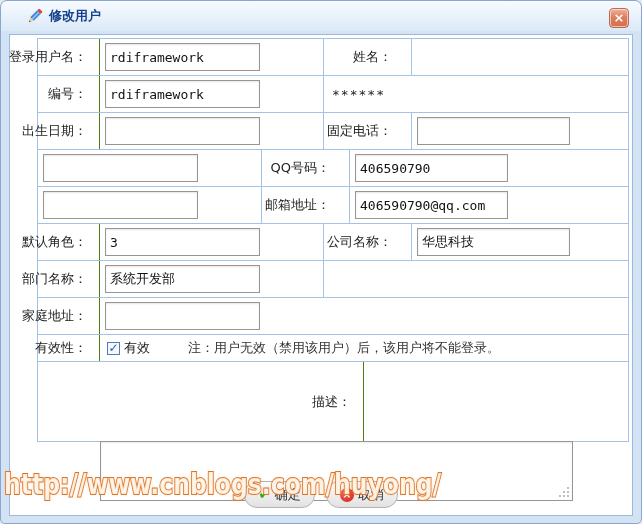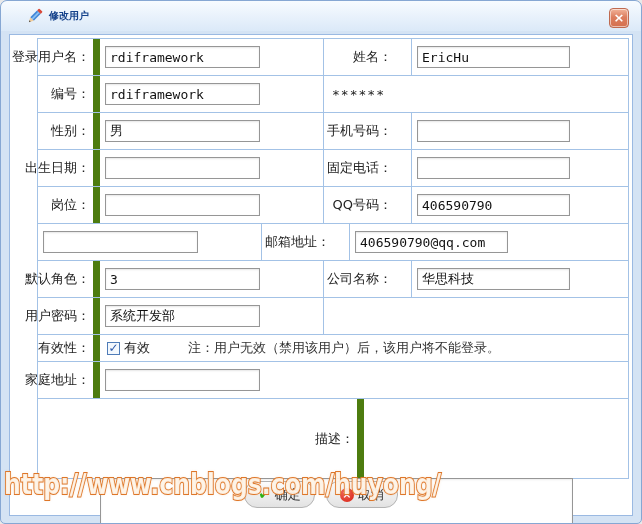--- a/index.html
+++ b/index.html
@@ -18,21 +18,21 @@
     overflow: hidden;
   }
   .titlebar {
     position: relative; height: 30px;
     display: flex; align-items: center;
     padding-left: 24px;
     background: linear-gradient(#f7fbff, #dbe9f8);
     border-radius: 6px 6px 0 0;
   }
   .pencil { width: 19px; height: 19px; margin-right: 5px; flex: 0 0 auto; }
-  .title { font-weight: bold; color: #15428b; font-size: 10px; }
+  .title { font-weight: bold; color: #15428b; font-size: 13px; }
   .closebtn {
     position: absolute; top: 7px; right: 12px;
     width: 20px; height: 20px;
     border-radius: 4px;
     border: 1px solid #bf6a50;
     background: linear-gradient(#f2b49a, #dd7e5f 45%, #d4704f);
     box-shadow: inset 0 0 0 1px rgba(255,255,255,0.55);
     color: #fff; font-weight: bold; font-size: 13px; line-height: 18px;
     text-align: center; cursor: pointer;
   }
@@ -46,38 +46,38 @@
     border: 1px solid #a3c2e6;
     background: #fff;
   }
   .frow { display: flex; align-items: center; height: 37px; border-bottom: 1px solid #a3c2e6; }
   .frow.short { height: 27px; }
   .frow.tall { height: 79px; }
   .frow:last-child { border-bottom: none; flex-direction: column; }
   .lc1 {
     width: 62px; height: 100%; flex: 0 0 auto;
     display: flex; align-items: center; justify-content: flex-end;
-    padding-right: 3px; border-right: 7px solid #4d7c0f;
+    padding-right: 12px; border-right: 1px solid #4d7c0f;
     white-space: nowrap;
   }
   .fc1 {
     width: 224px; height: 100%; flex: 0 0 auto;
     display: flex; align-items: center;
     border-right: 1px solid #a3c2e6;
   }
   .lc2 {
     width: 88px; height: 100%; flex: 0 0 auto;
     display: flex; align-items: center; justify-content: flex-end;
     padding-right: 19px; border-right: 1px solid #a3c2e6;
     white-space: nowrap;
   }
   .fc2 { flex: 1 1 auto; height: 100%; display: flex; align-items: center; }
   .fspan { flex: 1 1 auto; height: 100%; display: flex; align-items: center; }
   .tb {
-    height: 22px; border: 1px solid #969696;
+    height: 28px; border: 1px solid #969696;
     box-shadow: inset 0 1px 2px rgba(0,0,0,0.10);
     font-family: "DejaVu Sans Mono", "Liberation Mono", monospace;
     font-size: 13px; padding: 0 4px; color: #111; background: #fff;
   }
   .w1 { width: 155px; margin-left: 5px; }
   .w2 { width: 153px; margin-left: 5px; }
   .pwdtext {
     margin-left: 8px; letter-spacing: 1px;
     font-family: "DejaVu Sans Mono", "Liberation Mono", monospace;
   }
@@ -157,59 +157,45 @@
 
   <div class="panel">
     <div class="ftable">
 
       <div class="frow">
         <div class="lc1">登录用户名：</div>
         <div class="fc1">
             <input class="tb w1" value="rdiframework" style="">
           </div>
         <div class="lc2">姓名：</div>
-        <div class="fc2">
-            <input class="tb w2" value="EricHu" style="">
-          </div>
       </div>
 
       <div class="frow">
         <div class="lc1">编号：</div>
         <div class="fc1">
             <input class="tb w1" value="rdiframework" style="">
           </div>
         <div class="fc2">
             <span class="pwdtext">******</span>
           </div>
       </div>
 
-      <div class="frow">
-        <div class="lc1">性别：</div>
-        <div class="fc1">
-            <input class="tb w1" value="男" style="">
-          </div>
-        <div class="lc2">手机号码：</div>
+
+      <div class="frow">
+        <div class="lc1">出生日期：</div>
+        <div class="fc1">
+            <input class="tb w1" value="" style="">
+          </div>
+        <div class="lc2">固定电话：</div>
         <div class="fc2">
             <input class="tb w2" value="" style="">
           </div>
       </div>
 
       <div class="frow">
-        <div class="lc1">出生日期：</div>
-        <div class="fc1">
-            <input class="tb w1" value="" style="">
-          </div>
-        <div class="lc2">固定电话：</div>
-        <div class="fc2">
-            <input class="tb w2" value="" style="">
-          </div>
-      </div>
-
-      <div class="frow">
-        <div class="lc1">岗位：</div>
         <div class="fc1">
             <input class="tb w1" value="" style="">
           </div>
         <div class="lc2">QQ号码：</div>
         <div class="fc2">
             <input class="tb w2" value="406590790" style="">
           </div>
       </div>
 
       <div class="frow">
@@ -227,40 +213,40 @@
         <div class="fc1">
             <input class="tb w1" value="3" style="">
           </div>
         <div class="lc2">公司名称：</div>
         <div class="fc2">
             <input class="tb w2" value="华思科技" style="">
           </div>
       </div>
 
       <div class="frow">
-        <div class="lc1">用户密码：</div>
+        <div class="lc1">部门名称：</div>
         <div class="fc1">
             <input class="tb w1" value="系统开发部" style="">
+          </div>
+      </div>
+
+      <div class="frow">
+        <div class="lc1">家庭地址：</div>
+        <div class="fspan">
+            <input class="tb w1" value="" style="">
           </div>
       </div>
 
       <div class="frow short">
         <div class="lc1">有效性：</div>
         <div class="fspan">
           <span class="checkbox">✓</span>
           <span class="cblabel">有效</span>
           <span class="note">注：用户无效（禁用该用户）后，该用户将不能登录。</span>
         </div>
-      </div>
-
-      <div class="frow">
-        <div class="lc1">家庭地址：</div>
-        <div class="fspan">
-            <input class="tb w1" value="" style="">
-          </div>
       </div>
 
       <div class="frow tall">
         <div class="lc1">描述：</div>
         <div class="fspan">
           <div class="descwrap">
             <textarea class="desc" style=""></textarea>
             <div class="grip"></div>
           </div>
         </div>

